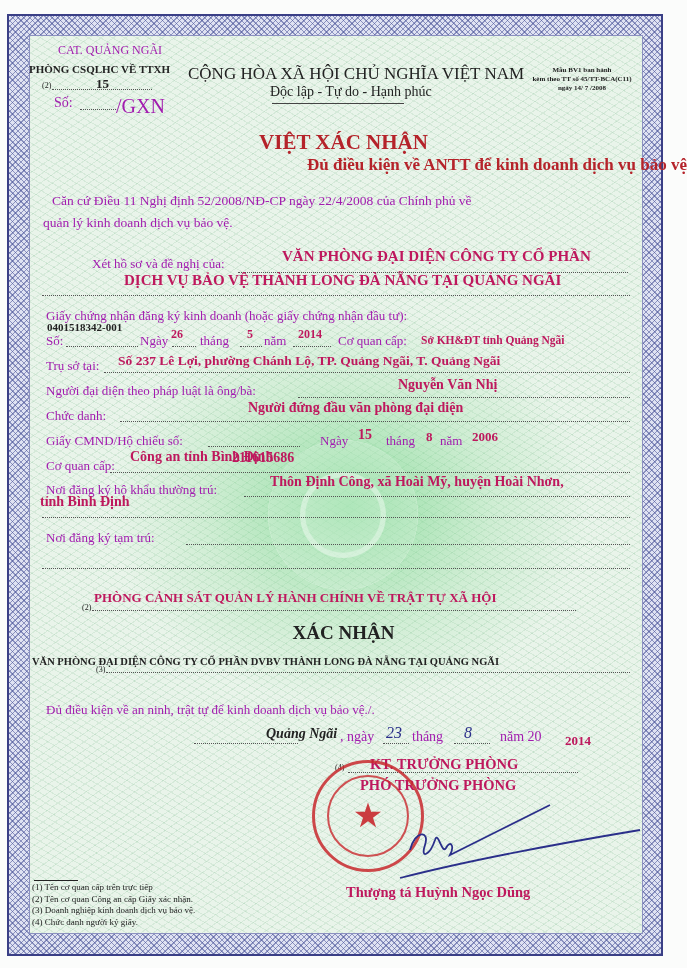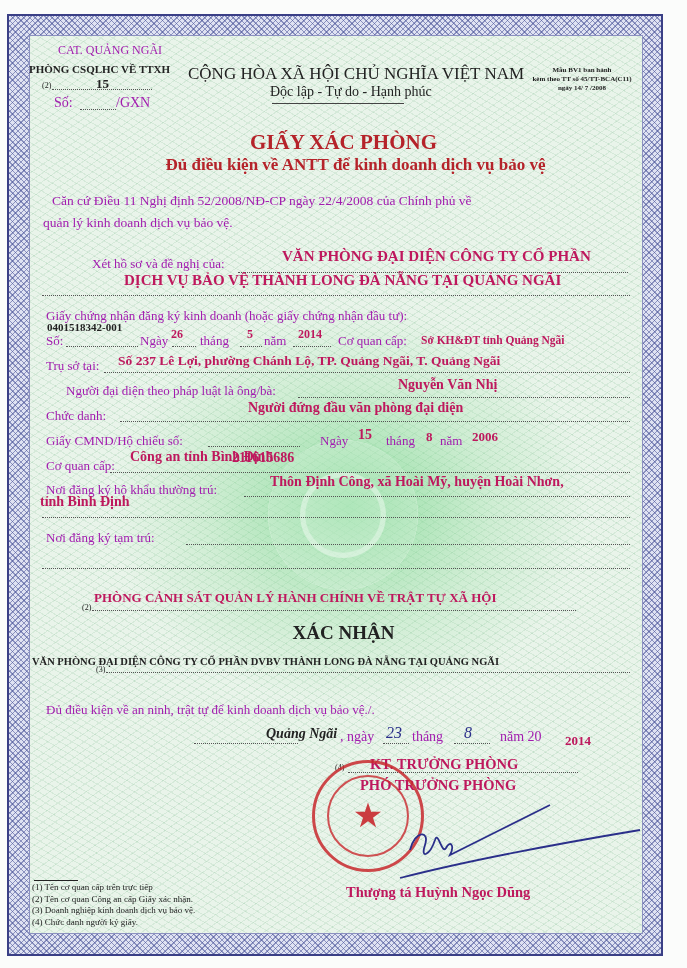--- a/index.html
+++ b/index.html
@@ -57,34 +57,34 @@
   </div>
 </div>
 
 <div class="abs lbl" style="left:58px;top:43px;font-size:12px;">CAT. QUẢNG NGÃI</div>
 <div class="abs" style="left:29px;top:63px;font-size:11px;font-weight:bold;">PHÒNG CSQLHC VỀ TTXH</div>
 <div class="abs small" style="left:42px;top:81px;font-size:8px;">(2)</div>
 <div class="dots" style="left:52px;top:89px;width:100px;"></div>
 <div class="abs" style="left:96px;top:76px;font-size:13px;font-weight:bold;">15</div>
 <div class="abs lbl" style="left:54px;top:95px;font-size:14px;">Số:</div>
 <div class="dots" style="left:80px;top:109px;width:36px;"></div>
-<div class="abs lbl" style="left:116px;top:95px;font-size:14px;">/GXN</div>
+<div class="abs lbl" style="left:116px;top:95px;font-size:20px;">/GXN</div>
 
 <div class="abs" style="left:188px;top:64px;font-size:17px;">CỘNG HÒA XÃ HỘI CHỦ NGHĨA VIỆT NAM</div>
 <div class="abs" style="left:270px;top:84px;font-size:14px;">Độc lập - Tự do - Hạnh phúc</div>
 <div class="abs" style="left:272px;top:103px;width:132px;border-top:1px solid #444;"></div>
 
 <div class="abs tiny" style="left:532px;top:66px;width:100px;">
   <div>Mẫu BV1 ban hành</div>
   <div>kèm theo TT số 45/TT-BCA(C11)</div>
   <div>ngày 14/ 7 /2008</div>
 </div>
 
-<div class="abs red-title" style="left:0;right:0;top:130px;text-align:center;font-size:21px;">GIẤY XÁC PHÒNG</div>
-<div class="abs red-title" style="left:0;right:0;top:155px;text-align:center;font-size:17px;padding-left:24px;">Đủ điều kiện về ANTT để kinh doanh dịch vụ bảo vệ</div>
+<div class="abs red-title" style="left:0;right:0;top:130px;text-align:center;font-size:21px;">VIỆT XÁC NHẬN</div>
+<div class="abs red-title" style="left:0;right:0;top:155px;text-align:right;font-size:17px;padding-left:24px;">Đủ điều kiện về ANTT để kinh doanh dịch vụ bảo vệ</div>
 
 <div class="abs lbl" style="left:52px;top:193px;font-size:13.5px;">Căn cứ Điều 11 Nghị định 52/2008/NĐ-CP ngày 22/4/2008 của Chính phủ về</div>
 <div class="abs lbl" style="left:43px;top:215px;font-size:13.5px;">quản lý kinh doanh dịch vụ bảo vệ.</div>
 
 <div class="abs lbl" style="left:92px;top:256px;">Xét hồ sơ và đề nghị của:</div>
 <div class="dots" style="left:238px;top:272px;width:390px;"></div>
 <div class="abs val" style="left:282px;top:248px;font-size:15px;">VĂN PHÒNG ĐẠI DIỆN CÔNG TY CỔ PHẦN</div>
 <div class="dots" style="left:42px;top:295px;width:588px;"></div>
 <div class="abs val" style="left:124px;top:272px;font-size:15px;">DỊCH VỤ BẢO VỆ THÀNH LONG ĐÀ NẴNG TẠI QUẢNG NGÃI</div>
 
@@ -101,21 +101,21 @@
 <div class="abs lbl" style="left:264px;top:333px;">năm</div>
 <div class="dots" style="left:293px;top:346px;width:38px;"></div>
 <div class="abs val" style="left:298px;top:327px;font-size:12px;">2014</div>
 <div class="abs lbl" style="left:338px;top:333px;">Cơ quan cấp:</div>
 <div class="abs val" style="left:421px;top:334px;font-size:11.5px;">Sở KH&amp;ĐT tỉnh Quảng Ngãi</div>
 
 <div class="abs lbl" style="left:46px;top:358px;">Trụ sở tại:</div>
 <div class="dots" style="left:104px;top:372px;width:526px;"></div>
 <div class="abs val" style="left:118px;top:353px;font-size:13.5px;">Số 237 Lê Lợi, phường Chánh Lộ, TP. Quảng Ngãi, T. Quảng Ngãi</div>
 
-<div class="abs lbl" style="left:46px;top:383px;margin-left:20px;">Người đại diện theo pháp luật là ông/bà:</div>
+<div class="abs lbl" style="left:46px;top:383px;">Người đại diện theo pháp luật là ông/bà:</div>
 <div class="dots" style="left:298px;top:397px;width:332px;"></div>
 <div class="abs val" style="left:398px;top:377px;">Nguyễn Văn Nhị</div>
 
 <div class="abs lbl" style="left:46px;top:408px;">Chức danh:</div>
 <div class="dots" style="left:120px;top:421px;width:510px;"></div>
 <div class="abs val" style="left:248px;top:400px;">Người đứng đầu văn phòng đại diện</div>
 
 <div class="abs lbl" style="left:46px;top:433px;">Giấy CMND/Hộ chiếu số:</div>
 <div class="dots" style="left:208px;top:446px;width:92px;"></div>
 <div class="abs val" style="left:232px;top:414px;margin-top:36px;">211615686</div>

